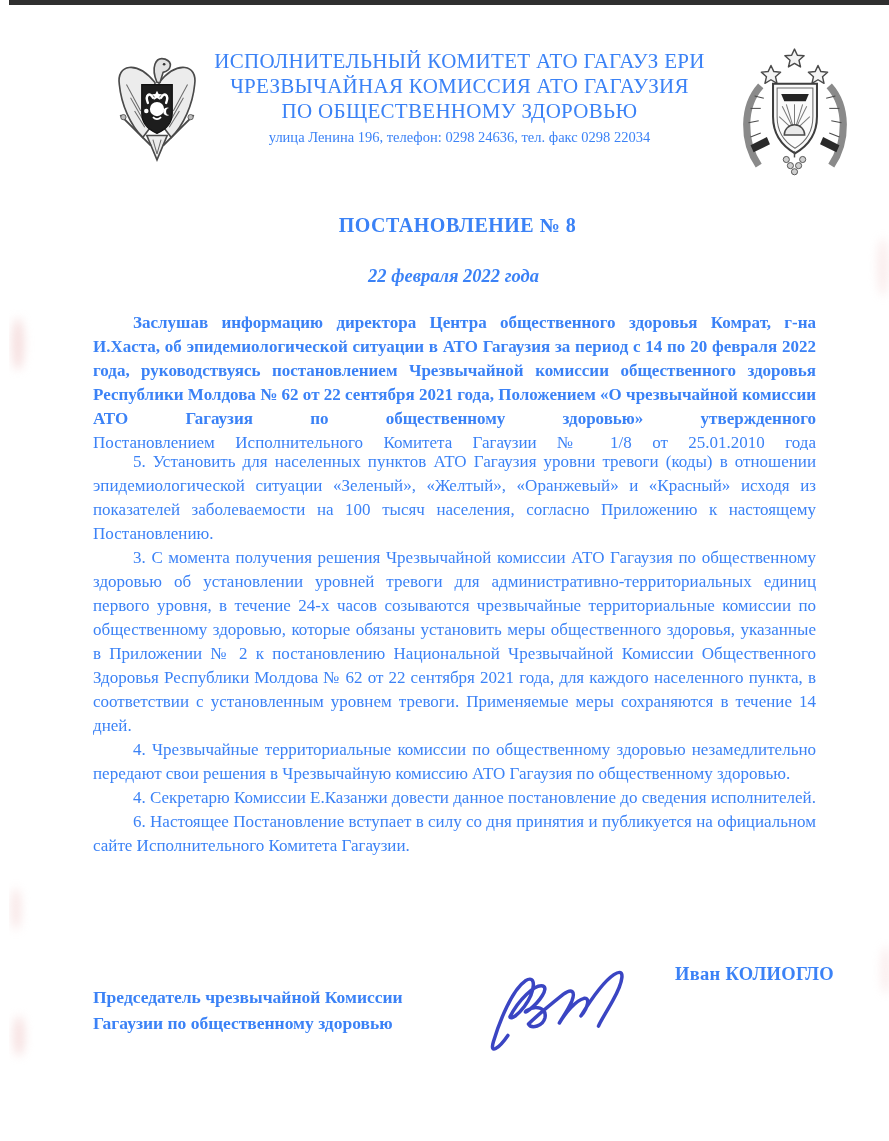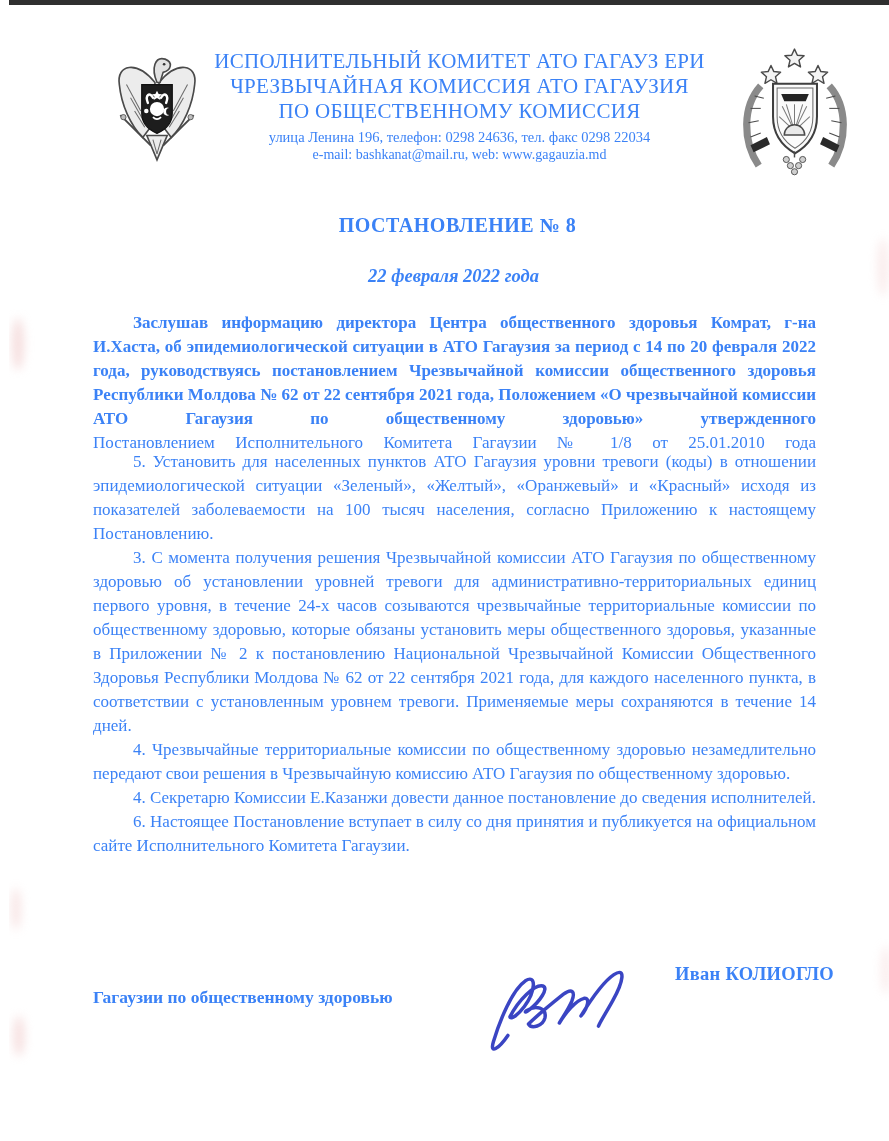--- a/index.html
+++ b/index.html
@@ -117,23 +117,22 @@
       <path d="M50,38 l1.6,3.2 3.4,0.3 -2.5,2.3 0.8,3.3 -3.3,-1.8 -3.3,1.8 0.8,-3.3 -2.5,-2.3 3.4,-0.3 Z" fill="#ffffff"></path>
       <circle cx="39.5" cy="58" r="2.2" fill="#ffffff"></circle>
       <path d="M62,55 a4,4 0 1 0 0,7 a3,3.4 0 1 1 0,-7" fill="#ffffff"></path>
       <path d="M46,64 q4,4 8,0" fill="none" stroke="#ffffff" stroke-width="1.6"></path>
     </svg>
   </div>
 
   <div class="hdr-text">
     <div class="hdr-line">ИСПОЛНИТЕЛЬНЫЙ КОМИТЕТ АТО ГАГАУЗ ЕРИ</div>
     <div class="hdr-line">ЧРЕЗВЫЧАЙНАЯ КОМИССИЯ АТО ГАГАУЗИЯ</div>
-    <div class="hdr-line3">ПО ОБЩЕСТВЕННОМУ КОМИССИЯ</div>
+    <div class="hdr-line3">ПО ОБЩЕСТВЕННОМУ ЗДОРОВЬЮ</div>
     <div class="hdr-address">улица Ленина 196, телефон: 0298 24636, тел. факс 0298 22034</div>
-    <div class="hdr-contacts">e-mail: bashkanat@mail.ru,  web: www.gagauzia.md</div>
   </div>
 
   <div class="emblem-right">
     <svg width="118" height="138" viewBox="0 0 115 135" aria-hidden="true">
 
       <g fill="#f4f4f4" stroke="#4a4a4a" stroke-width="1.4" stroke-linejoin="round">
         <path d="M57,4 l2.8,6 6.6,0.6 -5,4.4 1.5,6.5 -5.9,-3.5 -5.9,3.5 1.5,-6.5 -5,-4.4 6.6,-0.6 Z"></path>
         <path d="M34,20 l2.8,6 6.6,0.6 -5,4.4 1.5,6.5 -5.9,-3.5 -5.9,3.5 1.5,-6.5 -5,-4.4 6.6,-0.6 Z"></path>
         <path d="M80,20 l2.8,6 6.6,0.6 -5,4.4 1.5,6.5 -5.9,-3.5 -5.9,3.5 1.5,-6.5 -5,-4.4 6.6,-0.6 Z"></path>
       </g>
@@ -188,20 +187,21 @@
     <div class="preamble">Заслушав информацию директора Центра общественного здоровья Комрат, г-на И.Хаста, об эпидемиологической ситуации в АТО Гагаузия за период с 14 по 20 февраля 2022 года, руководствуясь постановлением Чрезвычайной комиссии общественного здоровья Республики Молдова № 62 от 22 сентября 2021 года, Положением «О чрезвычайной комиссии АТО Гагаузия по общественному здоровью» утвержденного</div>
     <div class="clipped-line">Постановлением Исполнительного Комитета Гагаузии № 1/8 от 25.01.2010 года</div>
     <div class="item">5. Установить для населенных пунктов АТО Гагаузия уровни тревоги (коды) в отношении эпидемиологической ситуации «Зеленый», «Желтый», «Оранжевый» и «Красный» исходя из показателей заболеваемости на 100 тысяч населения, согласно Приложению к настоящему Постановлению.</div>
     <div class="item">3. С момента получения решения Чрезвычайной комиссии АТО Гагаузия по общественному здоровью об установлении уровней тревоги для административно-территориальных единиц первого уровня, в течение 24-х часов созываются чрезвычайные территориальные комиссии по общественному здоровью, которые обязаны установить меры общественного здоровья, указанные в Приложении № 2 к постановлению Национальной Чрезвычайной Комиссии Общественного Здоровья Республики Молдова № 62 от 22 сентября 2021 года, для каждого населенного пункта, в соответствии с установленным уровнем тревоги. Применяемые меры сохраняются в течение 14 дней.</div>
     <div class="item">4. Чрезвычайные территориальные комиссии по общественному здоровью незамедлительно передают свои решения в Чрезвычайную комиссию АТО Гагаузия по общественному здоровью.</div>
     <div class="item">4. Секретарю Комиссии Е.Казанжи довести данное постановление до сведения исполнителей.</div>
     <div class="item">6. Настоящее Постановление вступает в силу со дня принятия и публикуется на официальном сайте Исполнительного Комитета Гагаузии.</div>
   </div>
 
   <div class="sig-role">
+    <div>Председатель чрезвычайной Комиссии</div>
     <div>Гагаузии по общественному здоровью</div>
   </div>
 
   <div class="sig-svg">
     <svg width="175" height="105" viewBox="0 0 170 100" aria-hidden="true">
       <path d="M30,80 C21,93 12,99 16,86 C22,66 34,36 47,27 C58,20 57,37 46,52 C40,60 33,65 32,62 C40,46 56,30 64,32 C70,34 61,47 51,55 C47,58 46,58 48,56 C57,50 68,53 66,63 C64,71 53,74 50,69 C58,61 74,48 84,40 C92,34 96,37 92,47 C88,56 82,64 80,68 C86,58 96,46 104,44 C110,43 108,53 101,61 C109,48 121,29 133,21 C145,13 142,28 132,46 C126,57 120,66 118,71" stroke="#3a45c3" stroke-width="3.4" fill="none" stroke-linecap="round" stroke-linejoin="round"></path>
     </svg>
   </div>
 
   <div class="sig-name">Иван КОЛИОГЛО</div>

